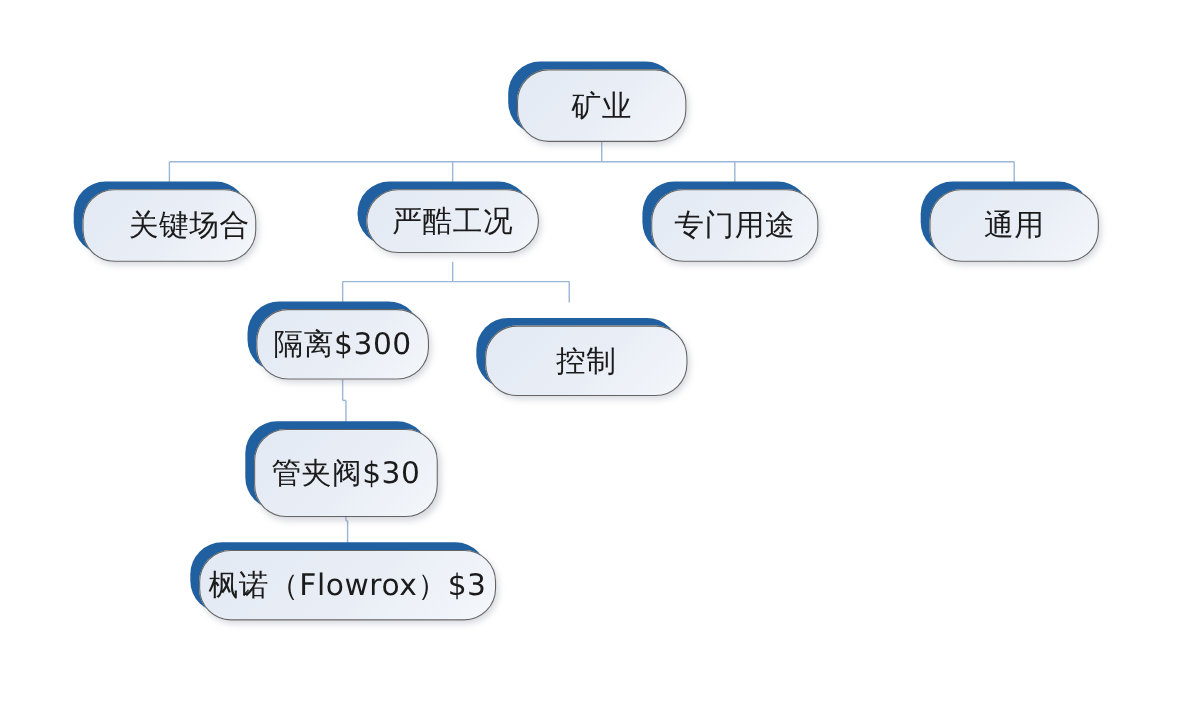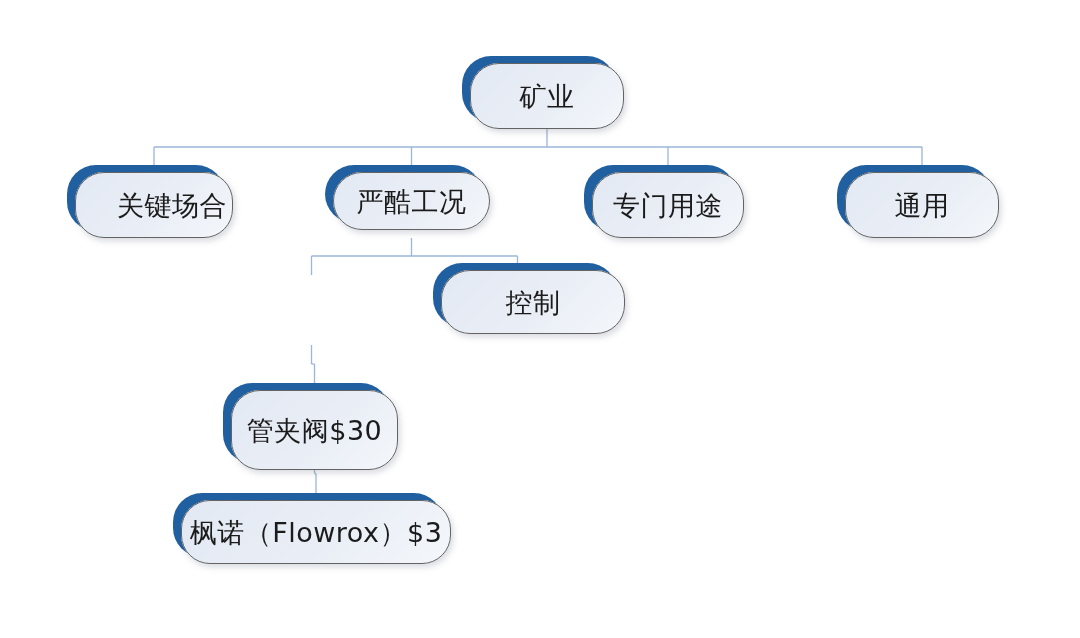--- a/index.html
+++ b/index.html
@@ -78,21 +78,24 @@
     </div>
     <div class="node" style="left: 333px; top: 172px; width: 157px; height: 58px;">
       <span class="node-label">严酷工况</span>
     </div>
     <div class="node" style="left: 592px; top: 172px; width: 152px; height: 66px;">
       <span class="node-label">专门用途</span>
     </div>
     <div class="node" style="left: 845px; top: 172px; width: 154px; height: 66px;">
       <span class="node-label">通用</span>
     </div>
-    <div class="node" style="left: 441px; top: 270px; width: 184px; height: 64px;">
+    <div class="node" style="left: 233px; top: 281px; width: 157px; height: 64px;">
+      <span class="node-label">隔离$300</span>
+    </div>
+    <div class="node" style="left: 441px; top: 296px; width: 184px; height: 64px;">
       <span class="node-label">控制</span>
     </div>
     <div class="node" style="left: 231px; top: 390px; width: 167px; height: 80px;">
       <span class="node-label">管夹阀$30</span>
     </div>
     <div class="node" style="left: 181px; top: 500px; width: 270px; height: 64px;">
       <span class="node-label">枫诺（Flowrox）$3</span>
     </div>
   </div>
 

